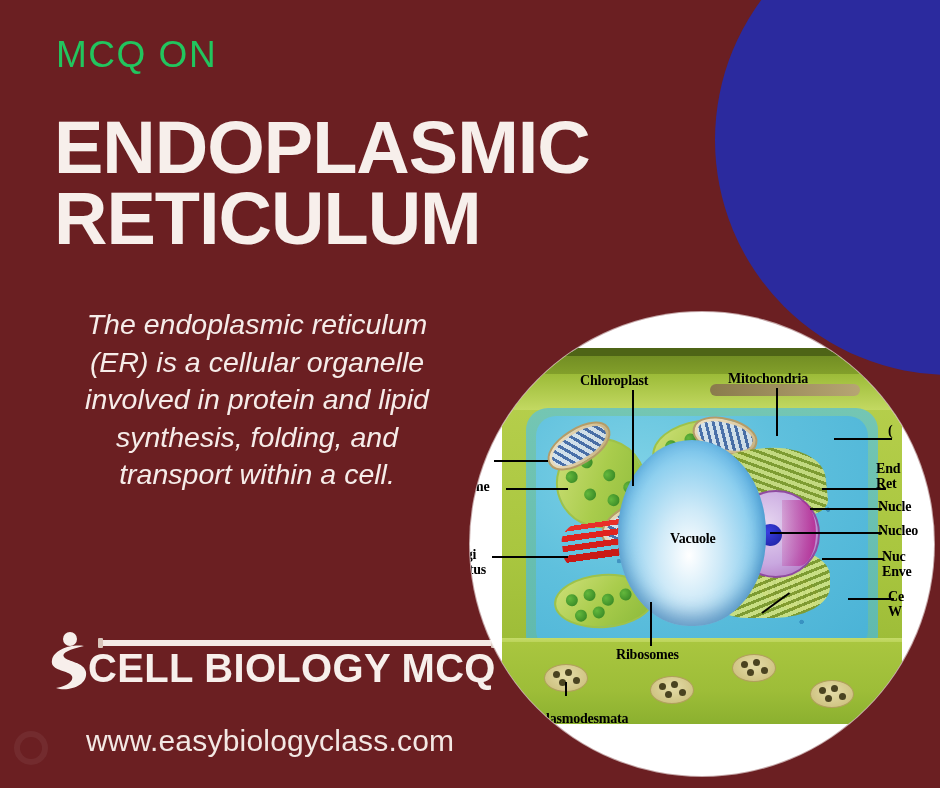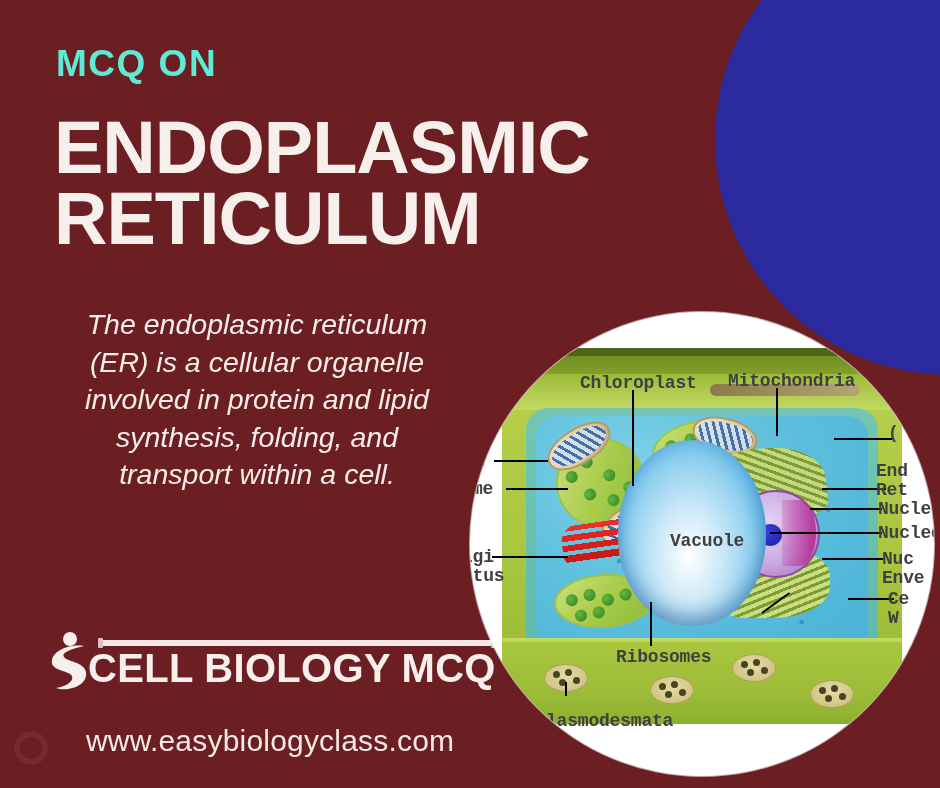--- a/index.html
+++ b/index.html
@@ -22,23 +22,23 @@
   
   .watermark-ring{
     position:absolute;left:14px;top:731px;
     width:34px;height:34px;border-radius:50%;
     border:6px solid rgba(255,255,255,0.055);
     box-sizing:border-box;
   }
 
   
   .kicker{
-    position:absolute;left:56px;top:45px;
-    font-size:37px;font-weight:bold;letter-spacing:1.5px;
-    color:#5eead4;line-height:1;
+    position:absolute;left:56px;top:36px;
+    font-size:37px;font-weight:normal;letter-spacing:1.5px;
+    color:#22c55e;line-height:1;
   }
   .headline{
     position:absolute;left:54px;top:112px;
     width:620px;
     font-size:74px;font-weight:bold;letter-spacing:-1px;
     color:#f7efeb;line-height:0.96;
   }
   .headline .l2{display:block;}
   .blurb{
     position:absolute;left:62px;top:306px;
@@ -218,23 +218,23 @@
     border:1px solid #b1a05d;
   }
   .pd span{position:absolute;width:7px;height:7px;border-radius:50%;background:#4a4320;}
   .pd1{left:74px;top:352px;}
   .pd2{left:180px;top:364px;}
   .pd3{left:262px;top:342px;}
   .pd4{left:340px;top:368px;}
 
   
   .lab{
-    position:absolute;color:#404040;font-weight:bold;
-    font-size:18px;line-height:1.04;letter-spacing:-0.2px;
-    font-family:Liberation Mono, monospace;
+    position:absolute;color:#000000;font-weight:bold;
+    font-size:14px;line-height:1.04;letter-spacing:-0.2px;
+    font-family:Liberation Serif, serif;
   }
   .lead{position:absolute;background:#000;}
   .lead.h{height:2px;}
   .lead.v{width:2px;}
 
   .lab-chloroplast{left:110px;top:62px;}
   .lead-chloroplast{left:162px;top:78px;width:2px;height:96px;}
   .lab-mitochondria{left:258px;top:60px;}
   .lead-mitochondria{left:306px;top:76px;width:2px;height:48px;}
   .lab-vacuole{left:200px;top:220px;}

